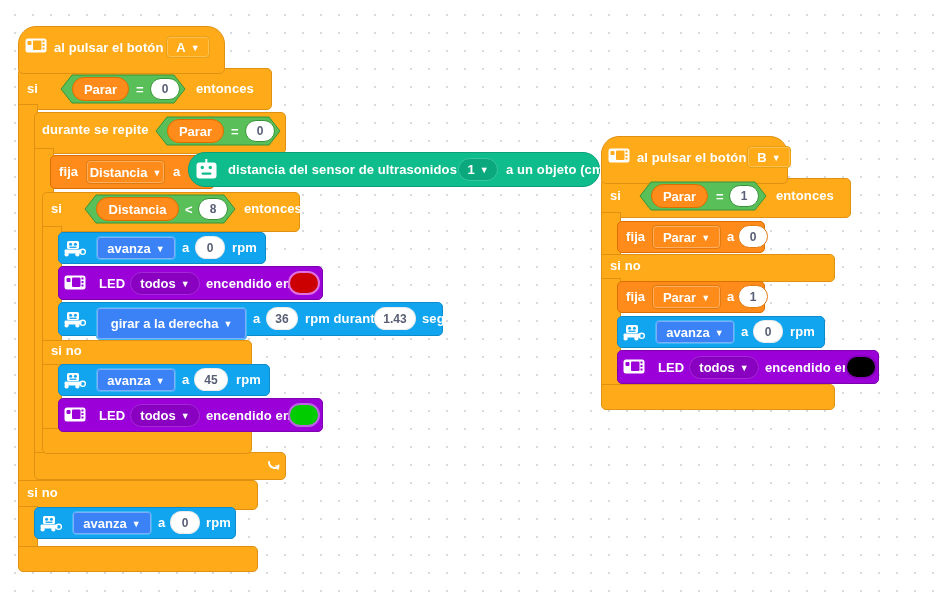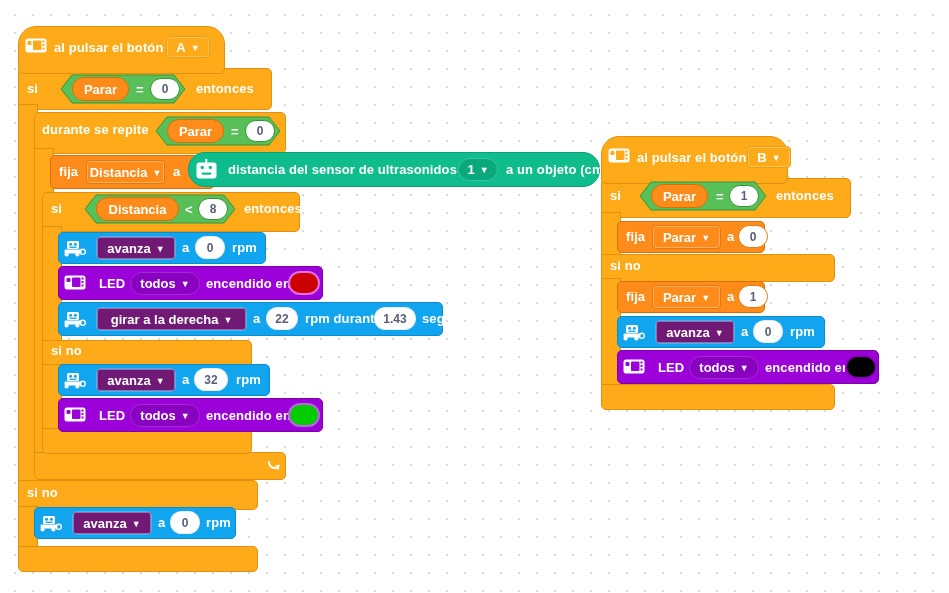--- a/index.html
+++ b/index.html
@@ -42,21 +42,21 @@
     border-radius:4px;
     color:#fff;font-size:13px;font-weight:bold;
     display:flex;align-items:center;justify-content:center;
     white-space:nowrap;
     padding:0 6px;
   }
   .dd .txt{margin-right:5px;}
   .dd .car{font-size:9px;line-height:1;transform:translateY(1px);}
   .dd-hat{background:#ffab19;border:1px solid #e8a016;box-shadow:inset 0 0 0 1px rgba(255,255,255,.25);}
   .dd-var{background:#ff8c1a;border:1px solid #e07b10;box-shadow:inset 0 0 0 1px rgba(255,255,255,.3);}
-  .dd-motor{background:#701a75;border:1px solid #3cb8f5;box-shadow:inset 0 0 0 1px rgba(255,255,255,.35);}
+  .dd-motor{background:#3b82f6;border:1px solid #3cb8f5;box-shadow:inset 0 0 0 1px rgba(255,255,255,.35);}
   .dd-led{background:#8a00c0;border:1px solid #a32ad6;}
   .dd-sensor{background:#0aa87c;border:1px solid #36c79f;}
 
   
   .num{
     position:absolute;box-sizing:border-box;
     background:#ffffff;border-radius:999px;
     color:#575e75;font-size:12px;font-weight:bold;
     display:flex;align-items:center;justify-content:center;
     border:1px solid rgba(0,0,0,.08);
@@ -233,26 +233,26 @@
     <rect x="4" y="2" width="12" height="8" rx="1.6" fill="#fff"></rect>
     <circle cx="7.6" cy="5.2" r="1.5" fill="#11a5ef"></circle>
     <circle cx="12.4" cy="5.2" r="1.5" fill="#11a5ef"></circle>
     <rect x="6.5" y="7.6" width="7" height="1.3" fill="#11a5ef"></rect>
     <rect x="1.5" y="10.5" width="17" height="4" rx="1.4" fill="#fff"></rect>
     <circle cx="3.6" cy="15.4" r="2.1" fill="#fff"></circle>
     <circle cx="14.4" cy="15.4" r="2.1" fill="#fff"></circle>
     <circle cx="19.8" cy="12.8" r="2.6" fill="none" stroke="#fff" stroke-width="1.4"></circle>
   </svg>
 </div>
-<div class="dd dd-motor" style="left:96px;top:307px;width:151px;height:24px;">
+<div class="dd dd-motor" style="left:96px;top:307px;width:151px;height:33px;">
   <span class="txt">girar a la derecha</span>
   <span class="car">▼</span>
 </div>
 <div class="lbl" style="left:253px;top:312px;">a</div>
-<div class="num" style="left:266px;top:307px;width:32px;height:23px;">22</div>
+<div class="num" style="left:266px;top:307px;width:32px;height:23px;">36</div>
 <div class="lbl" style="left:305px;top:312px;">rpm durante</div>
 <div class="num" style="left:374px;top:307px;width:42px;height:23px;">1.43</div>
 <div class="lbl" style="left:422px;top:312px;">seg</div>
 
 <div class="lbl" style="left:51px;top:344px;">si no</div>
 
 <div class="body c-motor" style="left:58px;top:364px;width:212px;height:32px;"></div>
 <div class="ico" style="left:63px;top:371px;">
   <svg width="23" height="18" viewBox="0 0 23 18">
     <rect x="4" y="2" width="12" height="8" rx="1.6" fill="#fff"></rect>
@@ -263,21 +263,21 @@
     <circle cx="3.6" cy="15.4" r="2.1" fill="#fff"></circle>
     <circle cx="14.4" cy="15.4" r="2.1" fill="#fff"></circle>
     <circle cx="19.8" cy="12.8" r="2.6" fill="none" stroke="#fff" stroke-width="1.4"></circle>
   </svg>
 </div>
 <div class="dd dd-motor" style="left:96px;top:368px;width:80px;height:24px;">
   <span class="txt">avanza</span>
   <span class="car">▼</span>
 </div>
 <div class="lbl" style="left:182px;top:373px;">a</div>
-<div class="num" style="left:194px;top:368px;width:34px;height:23px;">32</div>
+<div class="num" style="left:194px;top:368px;width:34px;height:23px;">45</div>
 <div class="lbl" style="left:236px;top:373px;">rpm</div>
 
 <div class="body c-led" style="left:58px;top:398px;width:265px;height:34px;"></div>
 <div class="ico" style="left:64px;top:407px;">
   <svg width="22" height="15" viewBox="0 0 22 15">
     <rect x="0.5" y="0.5" width="21" height="14" rx="2.5" fill="#fff"></rect>
     <rect x="2.5" y="3" width="4" height="4" rx="1" fill="#9b00d8"></rect>
     <rect x="8" y="2.5" width="8.5" height="9.5" rx="1" fill="#9b00d8"></rect>
     <rect x="17.5" y="2.5" width="2" height="2" fill="#9b00d8"></rect>
     <rect x="17.5" y="6" width="2" height="2" fill="#9b00d8"></rect>

